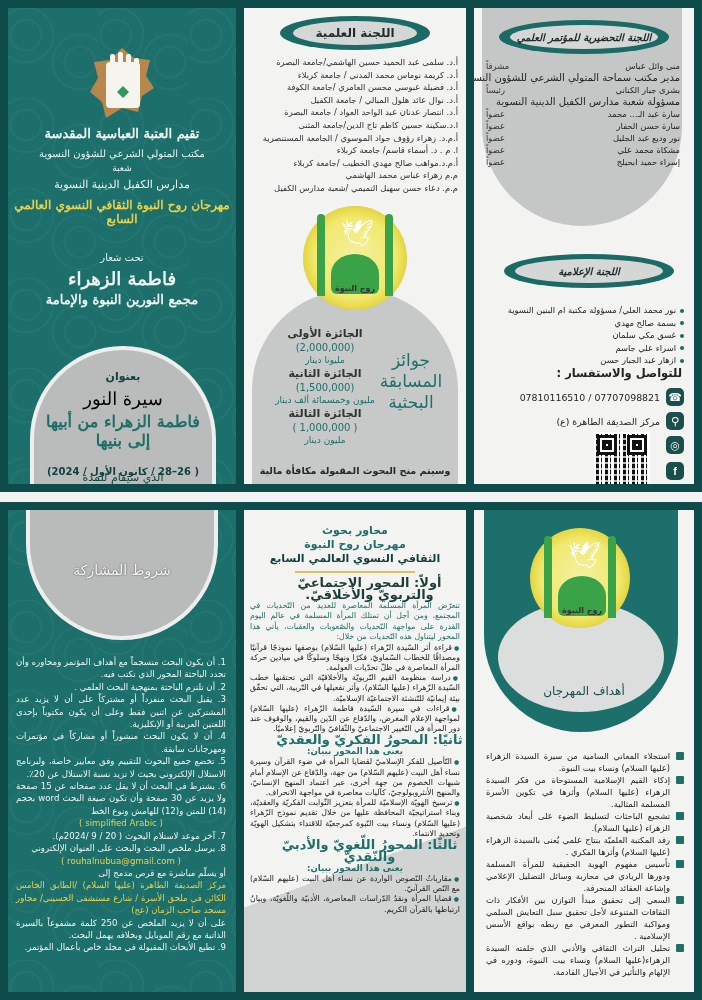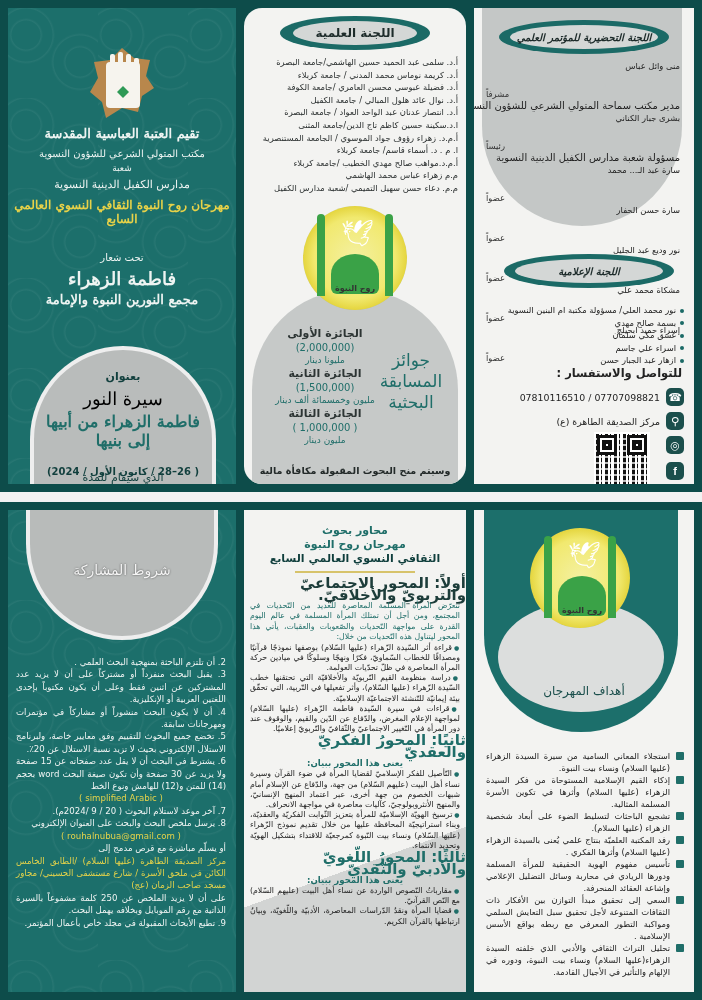--- a/index.html
+++ b/index.html
@@ -36,21 +36,21 @@
 
   .arch { position: absolute; left: 22px; top: 338px; width: 186px; height: 160px; background: #b9bcbb;
           border-top-left-radius: 93px; border-top-right-radius: 93px; border: 4px solid #eeeeee; border-bottom: none; }
   .arch-title { position: absolute; left: 0; right: 0; text-align: center; color: #113f3d; }
   .arch-t1 { top: 20px; font-size: 11px; font-weight: bold; }
   .arch-t2 { top: 38px; font-size: 18px; color: #000000; font-family: "DejaVu Serif", serif; }
   .arch-t3 { top: 62px; font-size: 16px; color: #1f6e69; font-family: "DejaVu Serif", serif; font-weight: bold; }
   .arch-t4 { top: 100px; font-size: 11px; font-weight: normal; margin-top: 21px; }
   .arch-t5 { top: 116px; font-size: 10px; font-weight: bold; direction: rtl; }
 
-  .middle { left: 244px; width: 222px; border-radius: 18px; }
+  .middle { left: 244px; width: 222px; }
   .pill-title { position: relative; margin: 8px auto 0; width: 150px; height: 34px; border-radius: 50%;
                 background: #1b6a66; display: flex; align-items: center; justify-content: center; }
   .pill-title .inner { width: 124px; height: 24px; border-radius: 50%; background: #d4d7d6;
                        display: flex; align-items: center; justify-content: center; font-size: 12px; font-weight: bold; color: #1d2b2a; }
   .name-list { list-style: none; padding: 6px 8px 0 6px; }
   .name-list li { font-size: 8.4px; line-height: 12.6px; color: #2a2f2f; white-space: nowrap; }
 
   .emblem { position: absolute; left: 50%; top: 198px; width: 104px; height: 104px; margin-left: -52px; border-radius: 50%;
             background: radial-gradient(circle, #f4f0a0 0%, #f1e96f 55%, #e5d640 70%, #5a89c2 74%, #f5f5f5 78%, #e3cc3f 84%, transparent 86%); z-index: 3; }
   .emblem .dome { position: absolute; left: 28px; top: 48px; width: 48px; height: 40px; background: #3aa247; border-radius: 50% 50% 6px 6px; }
@@ -67,21 +67,21 @@
   .prize-list .p-amount { font-size: 10px; color: #1f6e69; line-height: 13px; direction: ltr; }
   .prize-list .p-words { font-size: 9px; color: #1f6e69; line-height: 12px; }
   .prize-note { position: absolute; left: 2px; right: 2px; bottom: 8px; text-align: center; font-size: 9.6px; font-weight: bold; color: #232a29; }
 
   .prep { left: 474px; width: 220px; }
   .oval-card { position: absolute; left: 8px; right: 12px; top: -20px; height: 238px; background: #c4c7c6; border-radius: 0 0 110px 110px; }
   .prep .pill-title { width: 170px; margin-top: 12px; z-index: 2; font-style: italic; }
   .prep .pill-title .inner { width: 148px; font-size: 10px; }
   .prep-list { position: relative; list-style: none; padding: 6px 14px 0 12px; z-index: 2; }
   .prep-list li { display: flex; justify-content: space-between; font-size: 8.4px; line-height: 12px; color: #222; white-space: nowrap; }
-  .prep-list li .role { color: #333; margin-top: 28px; }
+  .prep-list li .role { color: #333; }
   .prep-list li.sub { font-size: 10px; }
   .media-pill { margin-top: 0; position: absolute; left: 30px; top: 234px; width: 156px; }
   .media-pill .inner { font-size: 12px; }
   .media-list { position: absolute; right: 10px; top: 282px; list-style: none; margin-top: 14px; }
   .media-list li { font-size: 8.4px; line-height: 12.6px; color: #222; white-space: nowrap; }
   .bullet { display: inline-block; width: 4px; height: 4px; border-radius: 50%; background: #1b6a66; margin-left: 4px; vertical-align: middle; }
 
   .contact-title { position: absolute; right: 12px; top: 358px; font-size: 11.5px; font-weight: bold; color: #222; }
   .contact-row { position: absolute; right: 10px; display: flex; align-items: center; gap: 6px; font-size: 9.4px; color: #222; }
   .contact-row.phone { top: 380px; }
@@ -102,21 +102,21 @@
   .cond-list { position: absolute; right: 10px; left: 8px; top: 146px; list-style: none; }
   .cond-list li { font-size: 8.6px; line-height: 12.4px; color: #f0f4f3; text-align: justify; }
   .cond-list li.gold { color: #e6d34a; }
   .cond-list li.ltr { direction: ltr; text-align: center; color: #e6d34a; }
 
   .axes { left: 244px; width: 222px; background: #f3f3f1; }
   .axes-diag { position: absolute; left: 0; bottom: 0; width: 230px; height: 290px; background: linear-gradient(160deg, transparent 55%, #d2d4d3 55%); }
   .axes-heading { position: relative; text-align: center; font-size: 11px; line-height: 14px; color: #1f6e69; font-weight: bold; margin-top: 14px; }
   .axes-heading .h3 { color: #0f3e3c; }
   .axes-rule { width: 120px; height: 2px; background: #d7c36a; margin: 5px auto 4px; }
-  .axis-title { position: relative; font-size: 15px; font-weight: bold; color: #1d3d3a; line-height: 12px; margin-left: 29px; }
+  .axis-title { position: relative; text-align: center; font-size: 13px; font-weight: bold; color: #1d3d3a; line-height: 12px; margin-left: 29px; }
   .axis-title.teal { color: #1f6e69; }
   .axis-sub { position: relative; text-align: center; font-size: 8.6px; color: #1f6e69; font-weight: bold; line-height: 11px; }
   .axis-para { position: relative; font-size: 7.8px; line-height: 10.4px; color: #1f6e69; text-align: justify; padding: 0 6px; }
   .axis-bullets { position: relative; list-style: none; padding: 0 6px; }
   .axis-bullets li { font-size: 7.8px; line-height: 10.2px; color: #222; text-align: justify; }
   .axis-bullets li::before { content: "●"; color: #1f6e69; font-size: 6px; margin-left: 2px; }
 
   .goals { left: 474px; width: 220px; background: #f3f3f1; }
   .goals-frame { position: absolute; left: 10px; right: 16px; top: -8px; height: 230px; border-radius: 0 0 110px 110px; background: #1c6f6b; }
   .goals-oval { position: absolute; left: 14px; right: 14px; top: 100px; height: 110px; border-radius: 50%; background: #dcdedd; }
@@ -275,20 +275,21 @@
 
 <div class="divider-strip"></div>
 
 <div class="half bottom-half">
 
   <div class="panel conditions teal-pattern">
     <div class="cond-arch">
       <div class="cond-title">شروط المشاركة</div>
     </div>
     <ul class="cond-list">
+      <li>1. أن يكون البحث منسجماً مع أهداف المؤتمر ومحاوره وأن تحدد الباحثة المحور الذي تكتب فيه.</li>
       <li>2. أن تلتزم الباحثة بمنهجية البحث العلمي .</li>
       <li>3. يقبل البحث منفرداً أو مشتركاً على أن لا يزيد عدد المشتركين عن اثنين فقط وعلى أن يكون مكتوباً بإحدى اللغتين العربية أو الإنكليزية.</li>
       <li>4. أن لا يكون البحث منشوراً أو مشاركاً في مؤتمرات ومهرجانات سابقة.</li>
       <li>5. تخضع جميع البحوث للتقييم وفق معايير خاصة، ولبرنامج الاستلال الإلكتروني بحيث لا تزيد نسبة الاستلال عن 20٪.</li>
       <li>6. يشترط في البحث أن لا يقل عدد صفحاته عن 15 صفحة ولا يزيد عن 30 صفحة وأن تكون صيغة البحث word بحجم (14) للمتن و(12) للهامش ونوع الخط</li>
       <li class="ltr">( simplified Arabic )</li>
       <li>7. آخر موعد لاستلام البحوث ( 20 / 9 /2024م).</li>
       <li>8. يرسل ملخص البحث والبحث على العنوان الإلكتروني</li>
       <li class="ltr">( rouhalnubua@gmail.com )</li>
       <li>أو يسلّم مباشرة مع قرص مدمج إلى</li>

